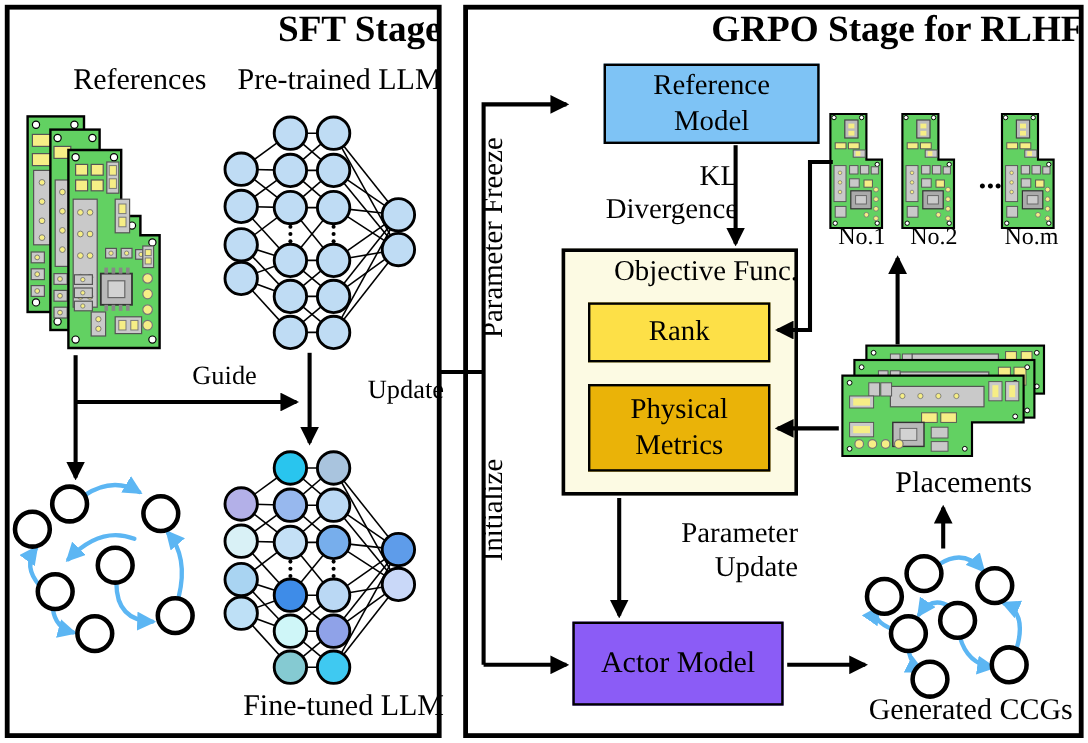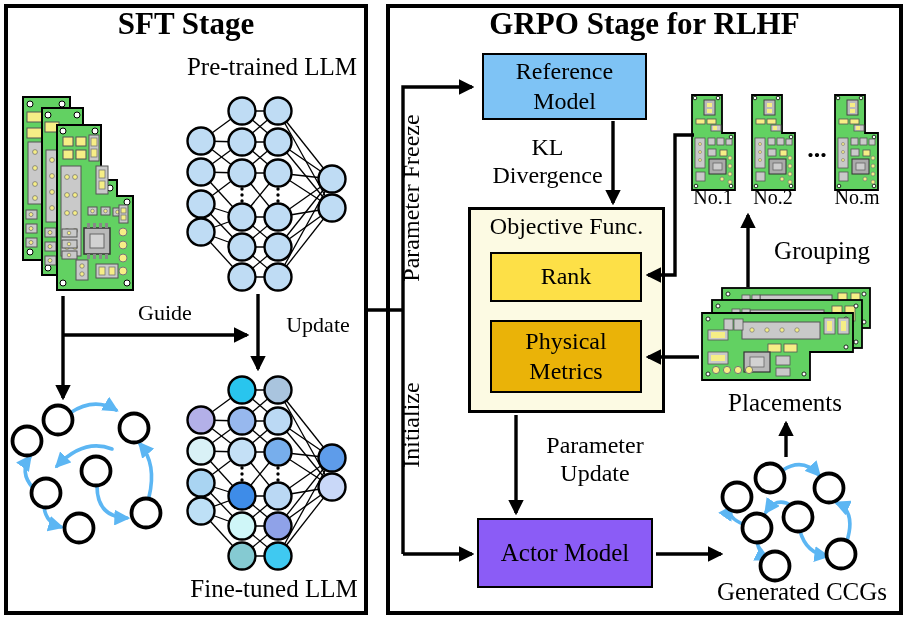--- a/index.html
+++ b/index.html
@@ -4,27 +4,27 @@
 <style>
   html,body{margin:0;padding:0;background:#fff}
   #app{position:relative;width:907px;height:619px;background:#fff;overflow:hidden;
        font-family:"Liberation Serif",serif;color:#000}
   .panel{position:absolute;border:4px solid #000;background:#fff;box-sizing:border-box;z-index:1}
   #sft-panel{left:4px;top:4px;width:364px;height:611px}
   #grpo-panel{left:386px;top:4px;width:517px;height:611px}
   .box{position:absolute;box-sizing:border-box;border:2.5px solid #000;display:flex;
        align-items:center;justify-content:center;text-align:center;font-size:24px;
        line-height:1.22;white-space:pre-line;z-index:2}
-  #box-ref{left:482px;top:53px;width:165px;height:67px}
+  #box-ref{left:503px;top:53px;width:180px;height:67px}
   #box-obj{left:468px;top:207px;width:197px;height:206px;border-width:3px}
   #box-rank{left:490px;top:252px;width:152px;height:50px}
   #box-phys{left:490px;top:320px;width:152px;height:73px}
   #box-actor{left:477px;top:518px;width:176px;height:70px;font-size:25px}
   #gfx{position:absolute;left:0;top:0;z-index:3;pointer-events:none}
-  .lbl{position:absolute;text-align:center;line-height:1.18;white-space:pre-line;z-index:4}
+  .lbl{position:absolute;text-align:right;line-height:1.18;white-space:pre-line;z-index:4}
   .title{font-weight:bold;font-size:31px}
   .vlbl{position:absolute;text-align:center;transform:rotate(-90deg);font-size:24px;z-index:4}
   .f25{font-size:25px}.f26{font-size:22px}.f24{font-size:24px}.f20{font-size:20px}
   #l-sft-title{left:4px;top:6px;width:364px}
   #l-grpo-title{left:386px;top:6px;width:517px}
   #l-references{left:12px;top:52px;width:160px}
   #l-pretrained{left:176px;top:52px;width:192px}
   #l-guide{left:116px;top:300px;width:98px}
   #l-update{left:266px;top:312px;width:104px}
   #l-refccgs{left:16px;top:544px;width:160px}
@@ -491,31 +491,31 @@
         <polyline points="367,310 403,310" fill="none" stroke="#000000" stroke-width="3.4" stroke-linejoin="miter"></polyline>
         <polyline points="403,554 403,87 472,87" fill="none" stroke="#000000" stroke-width="3.4" stroke-linejoin="miter" marker-end="url(#mblack)"></polyline>
         <polyline points="403,554 472,554" fill="none" stroke="#000000" stroke-width="3.4" stroke-linejoin="miter" marker-end="url(#mblack)"></polyline>
         <polyline points="656,554 721,554" fill="none" stroke="#000000" stroke-width="3.4" stroke-linejoin="miter" marker-end="url(#mblack)"></polyline>
         <polyline points="786,457 786,423" fill="none" stroke="#000000" stroke-width="3.4" stroke-linejoin="miter" marker-end="url(#mblack)"></polyline>
       </g>
   </svg>
 
   <div class="lbl title" id="l-sft-title">SFT Stage</div>
   <div class="lbl title" id="l-grpo-title">GRPO Stage for RLHF</div>
+  <div class="lbl f25" id="l-references">References</div>
   <div class="lbl f25" id="l-pretrained">Pre-trained LLM</div>
   <div class="lbl f26" id="l-guide">Guide</div>
   <div class="lbl f26" id="l-update">Update</div>
   <div class="lbl f25" id="l-finetuned">Fine-tuned LLM</div>
   <div class="vlbl" id="l-pfreeze">Parameter Freeze</div>
   <div class="vlbl" id="l-init">Initialize</div>
   <div class="lbl f24" id="l-kl">KL
 Divergence</div>
   <div class="lbl f24" id="l-objective">Objective Func.</div>
   <div class="lbl f20" id="l-no1">No.1</div>
   <div class="lbl f20" id="l-no2">No.2</div>
   <div class="lbl f20" id="l-nom">No.m</div>
   <div class="lbl" id="l-dots">...</div>
-  <div class="lbl f25" id="l-grouping">Grouping</div>
   <div class="lbl f25" id="l-placements">Placements</div>
   <div class="lbl f24" id="l-pupdate">Parameter
 Update</div>
   <div class="lbl f25" id="l-genccgs">Generated CCGs</div>
 </div>
 
 </body></html>

